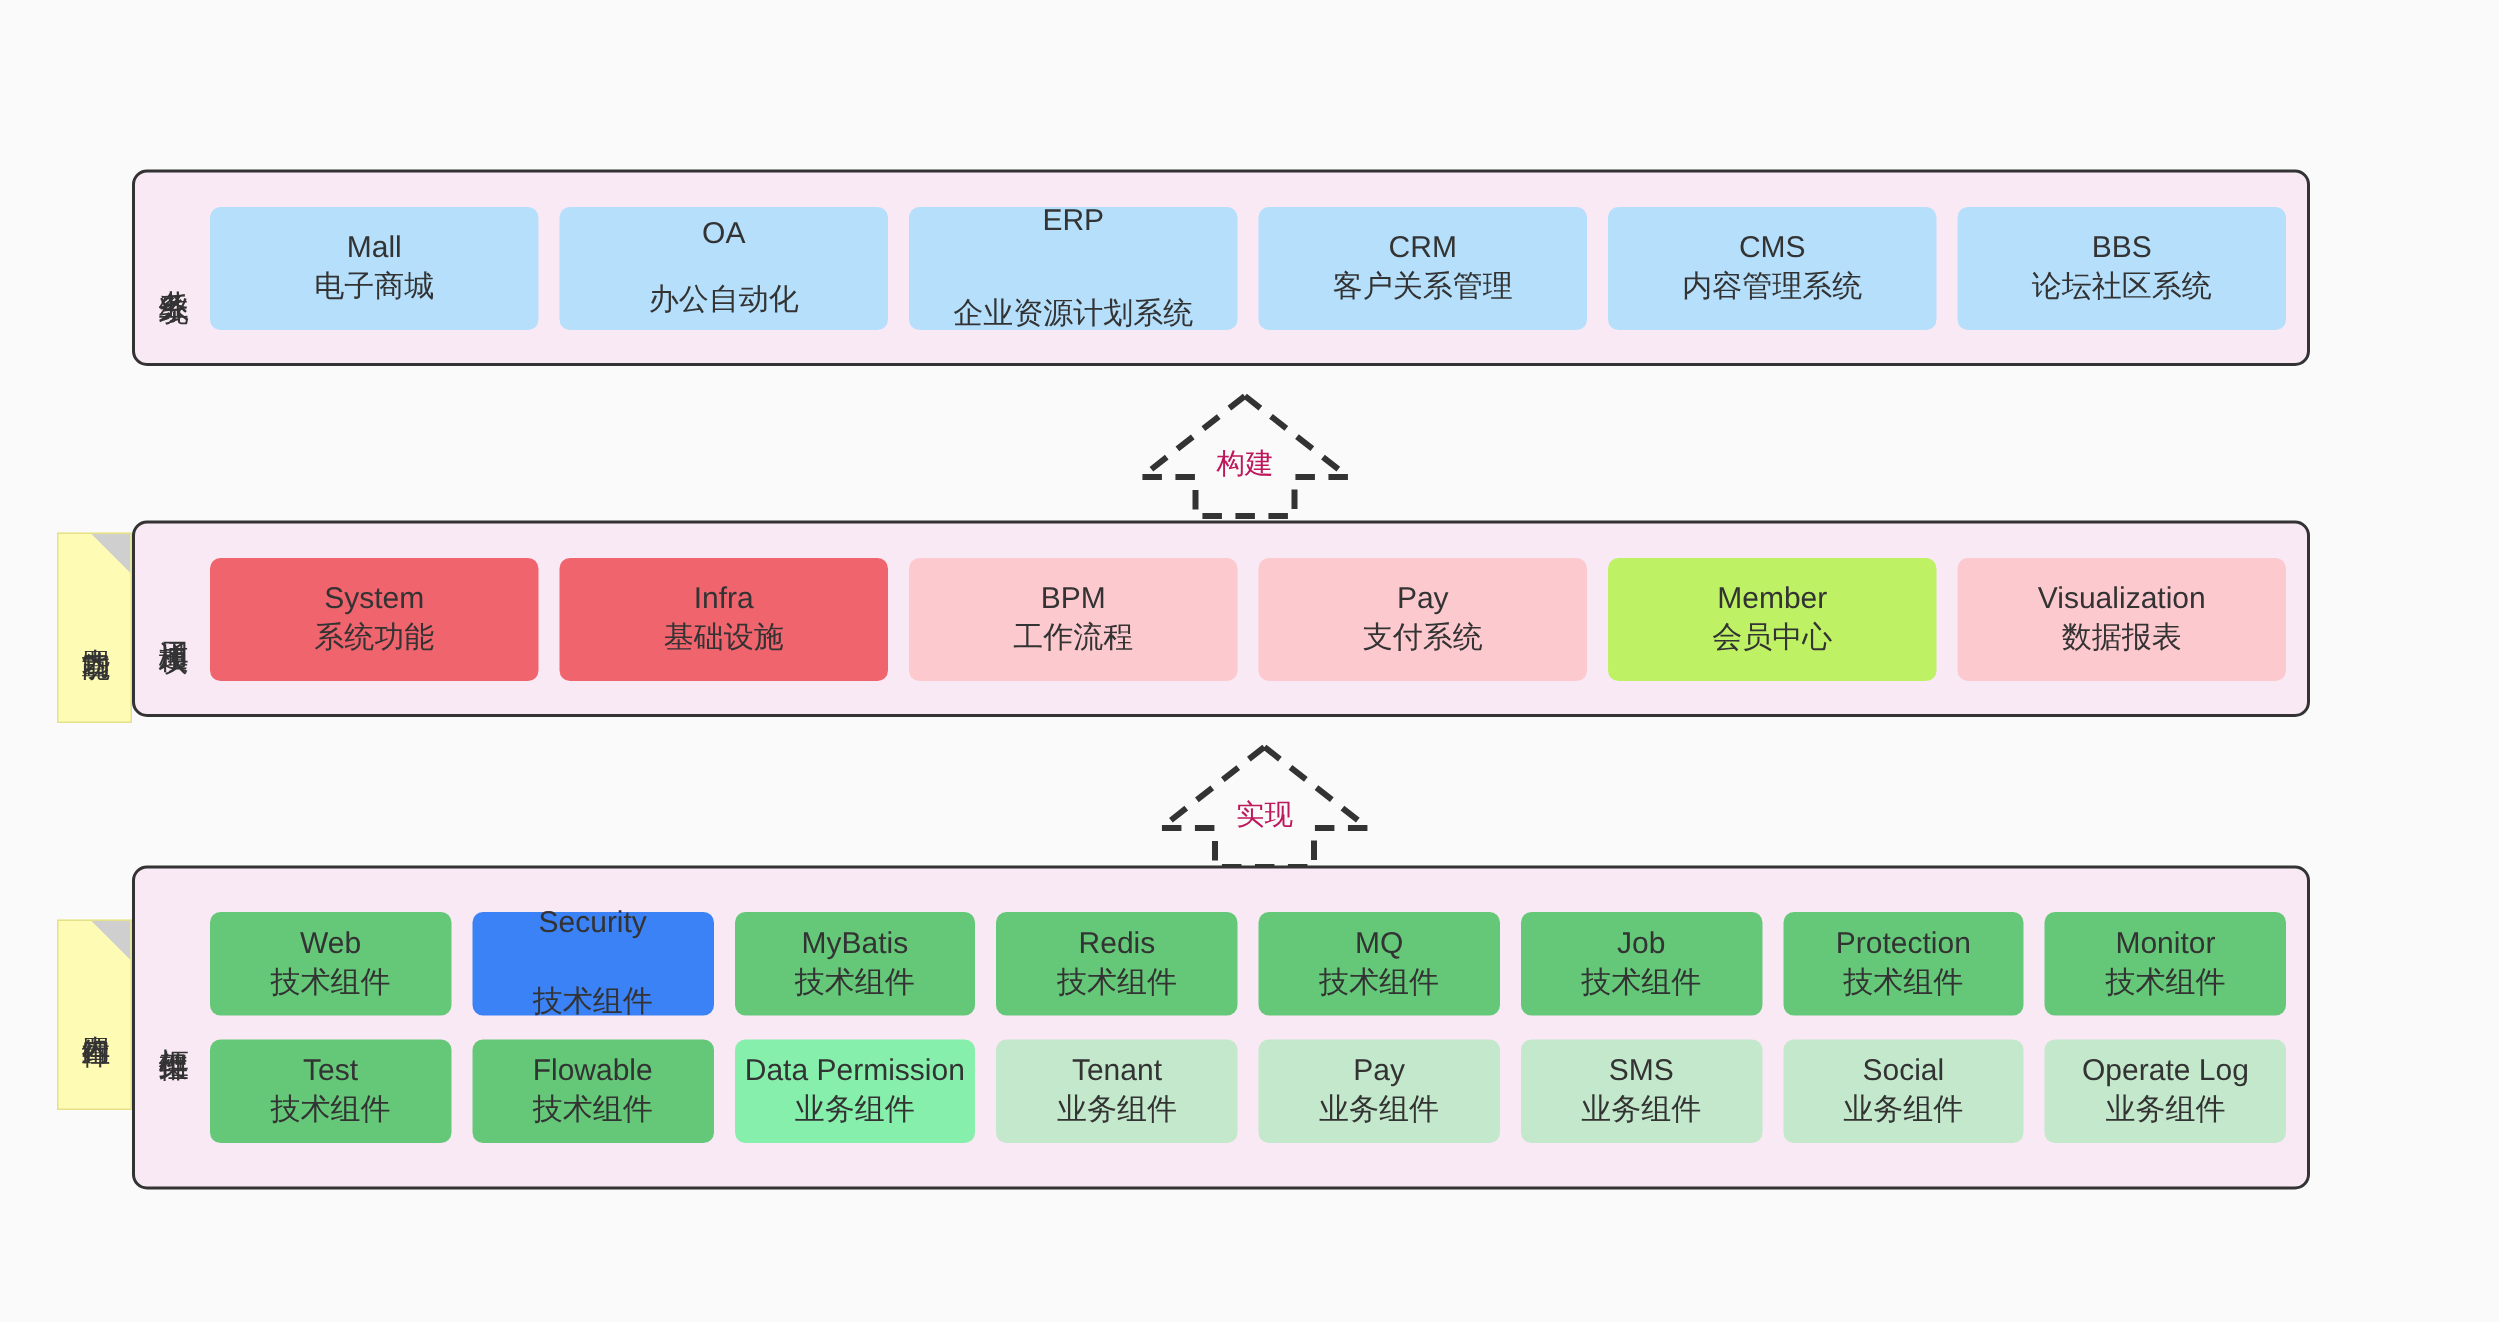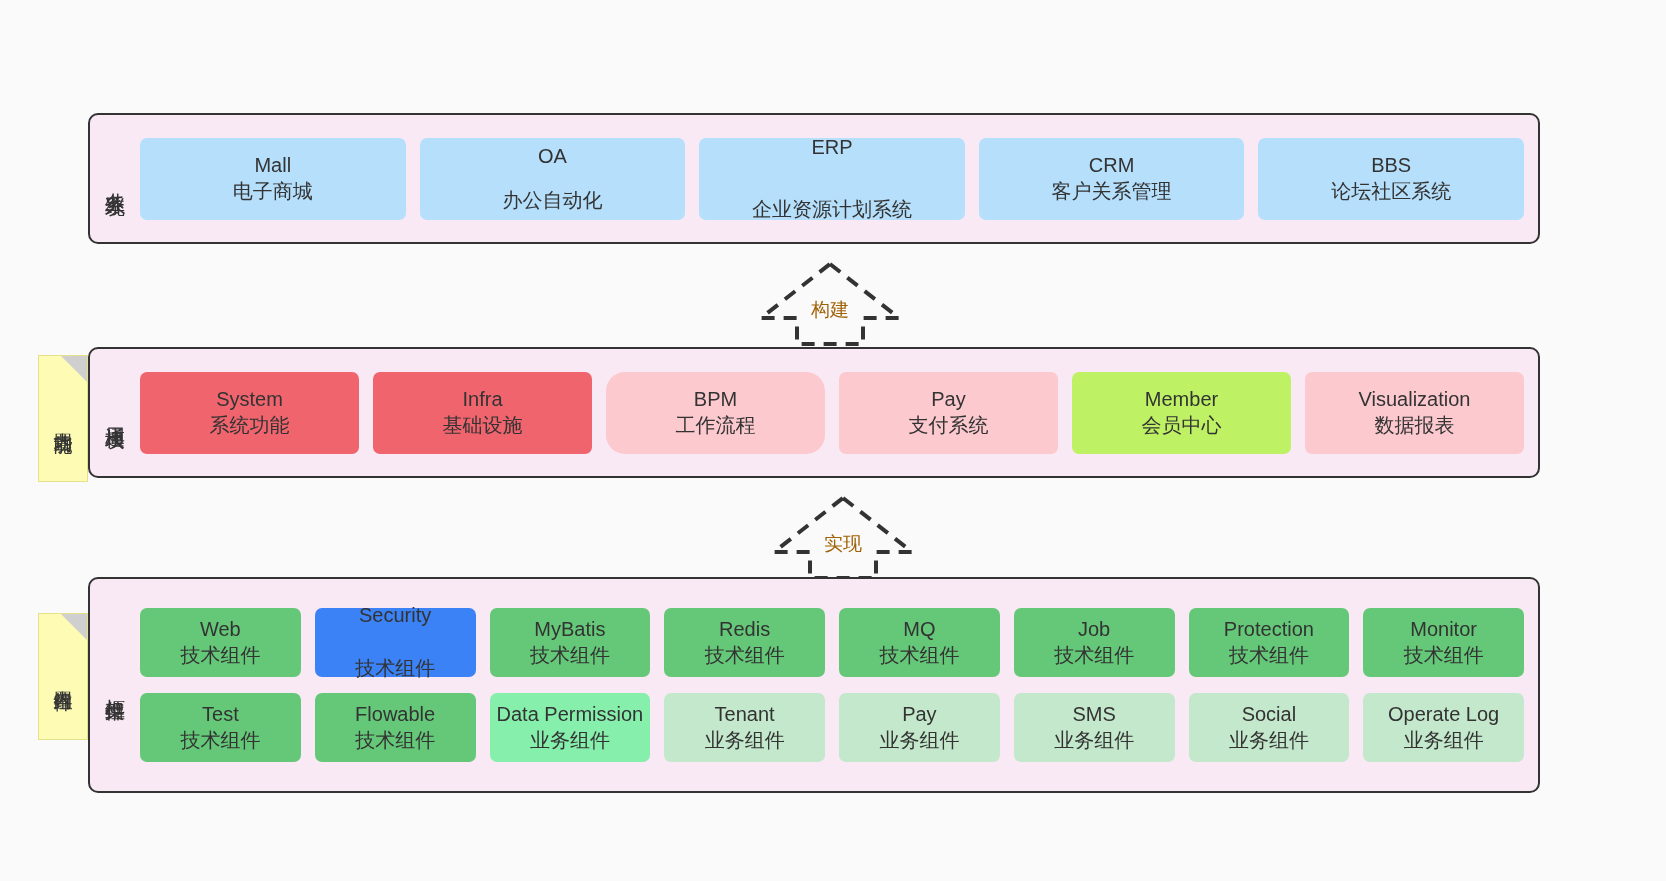--- a/index.html
+++ b/index.html
@@ -119,21 +119,21 @@
   .arrow {
     position: absolute;
   }
   .arrow svg { display: block; }
   .arrow-label {
     position: absolute;
     left: 0;
     width: 100%;
     text-align: center;
     font-size: 19px;
-    color: #a16207;
+    color: #be185d;
     line-height: 1;
   }
 </style>
 </head>
 <body>
 
 <div class="canvas">
 
   <div class="layer" id="layer-business" style="left:88px; top:113px; width:1452px; height:131px;">
     <div class="layer-title">业务系统</div>
@@ -153,20 +153,24 @@
         <div class="node h-tall" style="background:#b5dffb;gap:36px;">
           <span class="ntitle">ERP</span>
           <span class="nsub">企业资源计划系统</span>
         </div>
 
         <div class="node h-tall" style="background:#b5dffb;">
           <span class="ntitle">CRM</span>
           <span class="nsub">客户关系管理</span>
         </div>
 
+        <div class="node h-tall" style="background:#b5dffb;">
+          <span class="ntitle">CMS</span>
+          <span class="nsub">内容管理系统</span>
+        </div>
 
         <div class="node h-tall" style="background:#b5dffb;">
           <span class="ntitle">BBS</span>
           <span class="nsub">论坛社区系统</span>
         </div>
 
       </div>
     </div>
   </div>
 
@@ -190,21 +194,21 @@
         <div class="node h-tall" style="background:#f0646e;">
           <span class="ntitle">System</span>
           <span class="nsub">系统功能</span>
         </div>
 
         <div class="node h-tall" style="background:#f0646e;">
           <span class="ntitle">Infra</span>
           <span class="nsub">基础设施</span>
         </div>
 
-        <div class="node h-tall" style="background:#fcc9cf;border-radius:19px;">
+        <div class="node h-tall" style="background:#fcc9cf;">
           <span class="ntitle">BPM</span>
           <span class="nsub">工作流程</span>
         </div>
 
         <div class="node h-tall" style="background:#fcc9cf;">
           <span class="ntitle">Pay</span>
           <span class="nsub">支付系统</span>
         </div>
 
         <div class="node h-tall" style="background:#bef264;">

